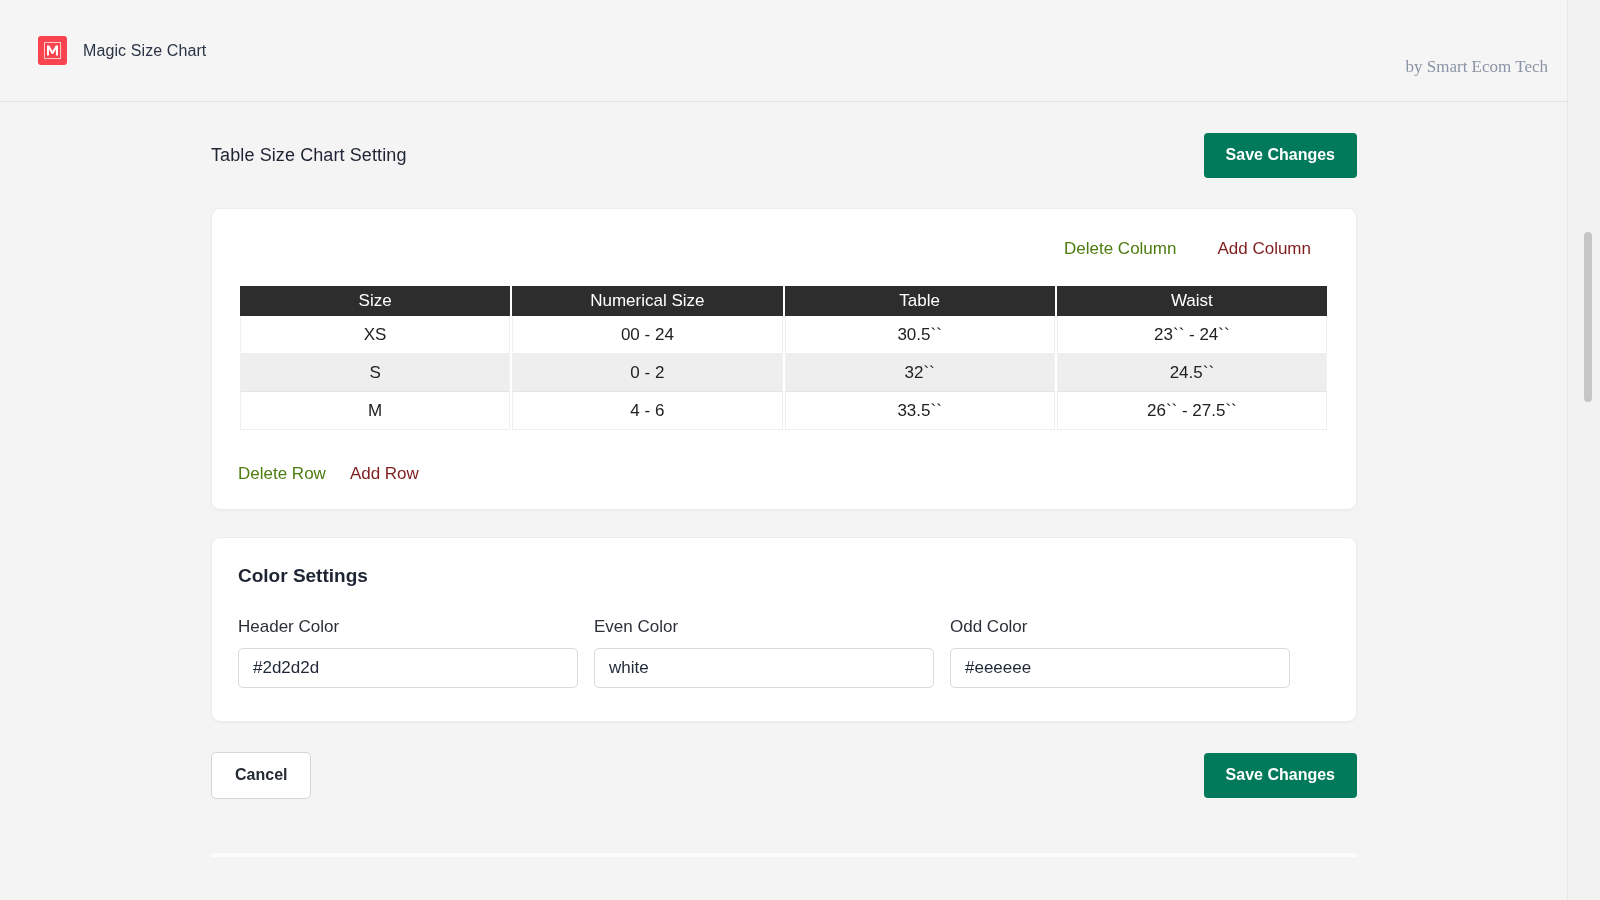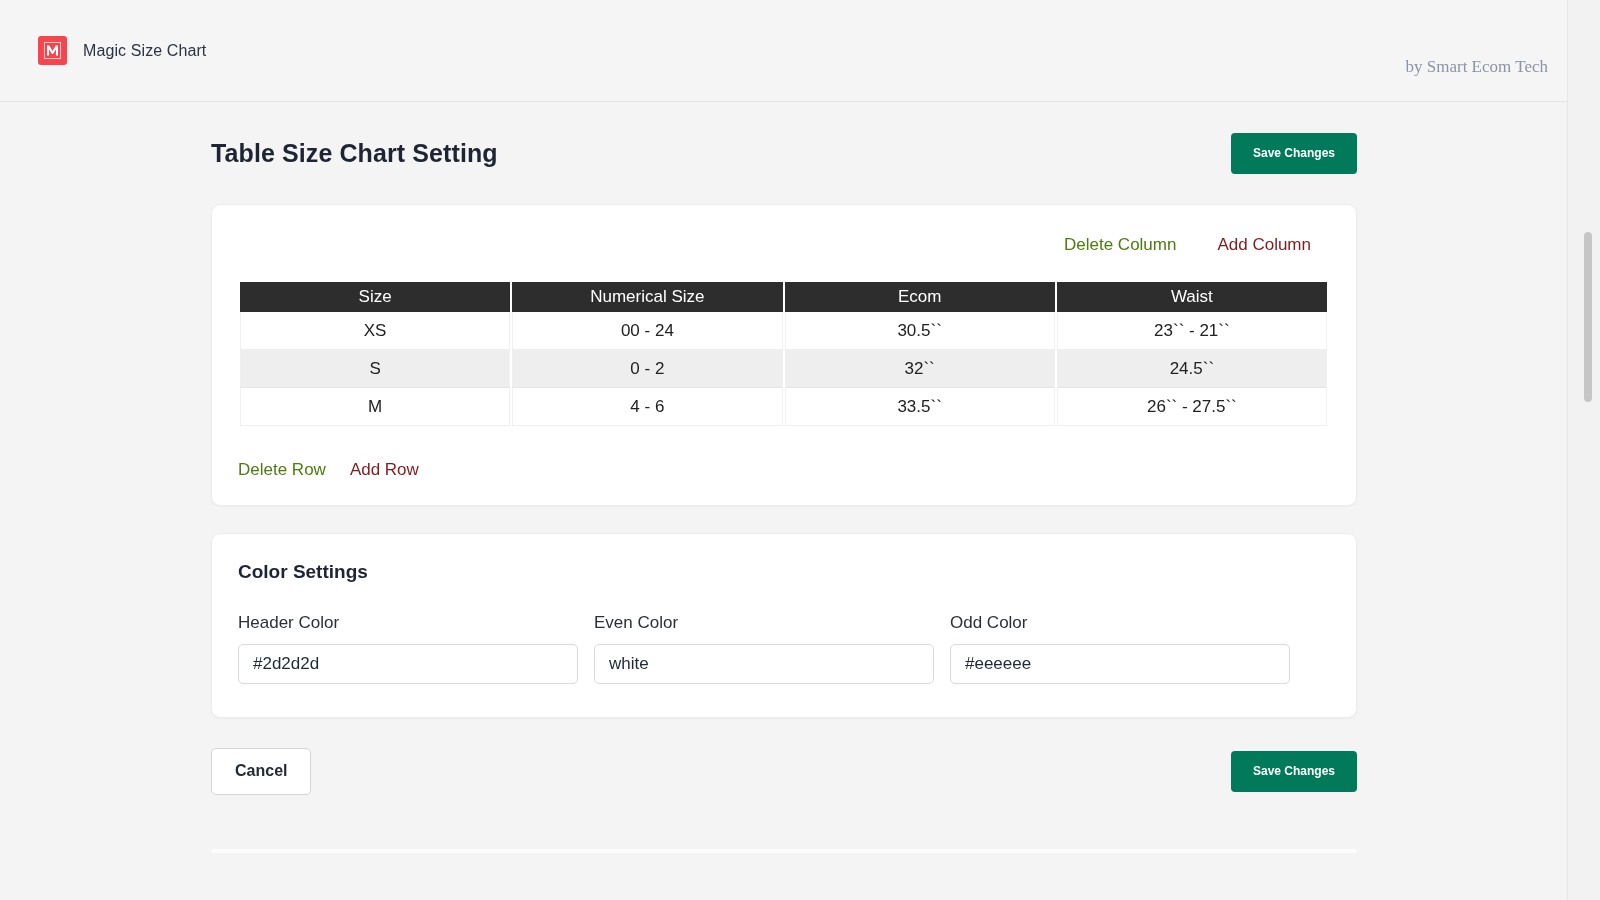--- a/index.html
+++ b/index.html
@@ -50,32 +50,32 @@
   .page {
     position: absolute; left: 0; top: 102px;
     width: 1567px;
   }
   .page-head {
     display: flex; align-items: center; justify-content: space-between;
     margin: 0 210px 0 211px;
     padding-top: 31px;
   }
   .page-title {
-    font-size: 25px; font-weight: bold; color: #1d2433;
+    font-size: 18px; font-weight: normal; color: #1d2433;
     letter-spacing: .1px;
   }
 
   .btn {
     font-family: "Liberation Sans", sans-serif;
     border: none; cursor: pointer; outline: none;
   }
   .btn-primary {
     background: #007a5a;
     color: #ffffff;
-    font-size: 12px; font-weight: bold;
+    font-size: 16px; font-weight: bold;
     padding: 14px 22px 15px 22px;
     border-radius: 4px;
     line-height: 1;
   }
   .btn-secondary {
     background: #ffffff;
     color: #252b33;
     font-size: 16px; font-weight: bold;
     padding: 14px 23px 15px 23px;
     border: 1px solid #d2d5d9;
@@ -232,30 +232,30 @@
       <div class="table-actions">
         <button class="link link-danger">Delete Column</button>
         <button class="link link-info">Add Column</button>
       </div>
 
       <table class="sizechart">
         <thead>
           <tr>
             <th>Size</th>
             <th>Numerical Size</th>
-            <th>Ecom</th>
+            <th>Table</th>
             <th>Waist</th>
           </tr>
         </thead>
         <tbody>
           <tr class="odd">
             <td>XS</td>
             <td>00 - 24</td>
             <td>30.5``</td>
-            <td>23`` - 21``</td>
+            <td>23`` - 24``</td>
           </tr>
           <tr class="even">
             <td>S</td>
             <td>0 - 2</td>
             <td>32``</td>
             <td>24.5``</td>
           </tr>
           <tr class="odd">
             <td>M</td>
             <td>4 - 6</td>

